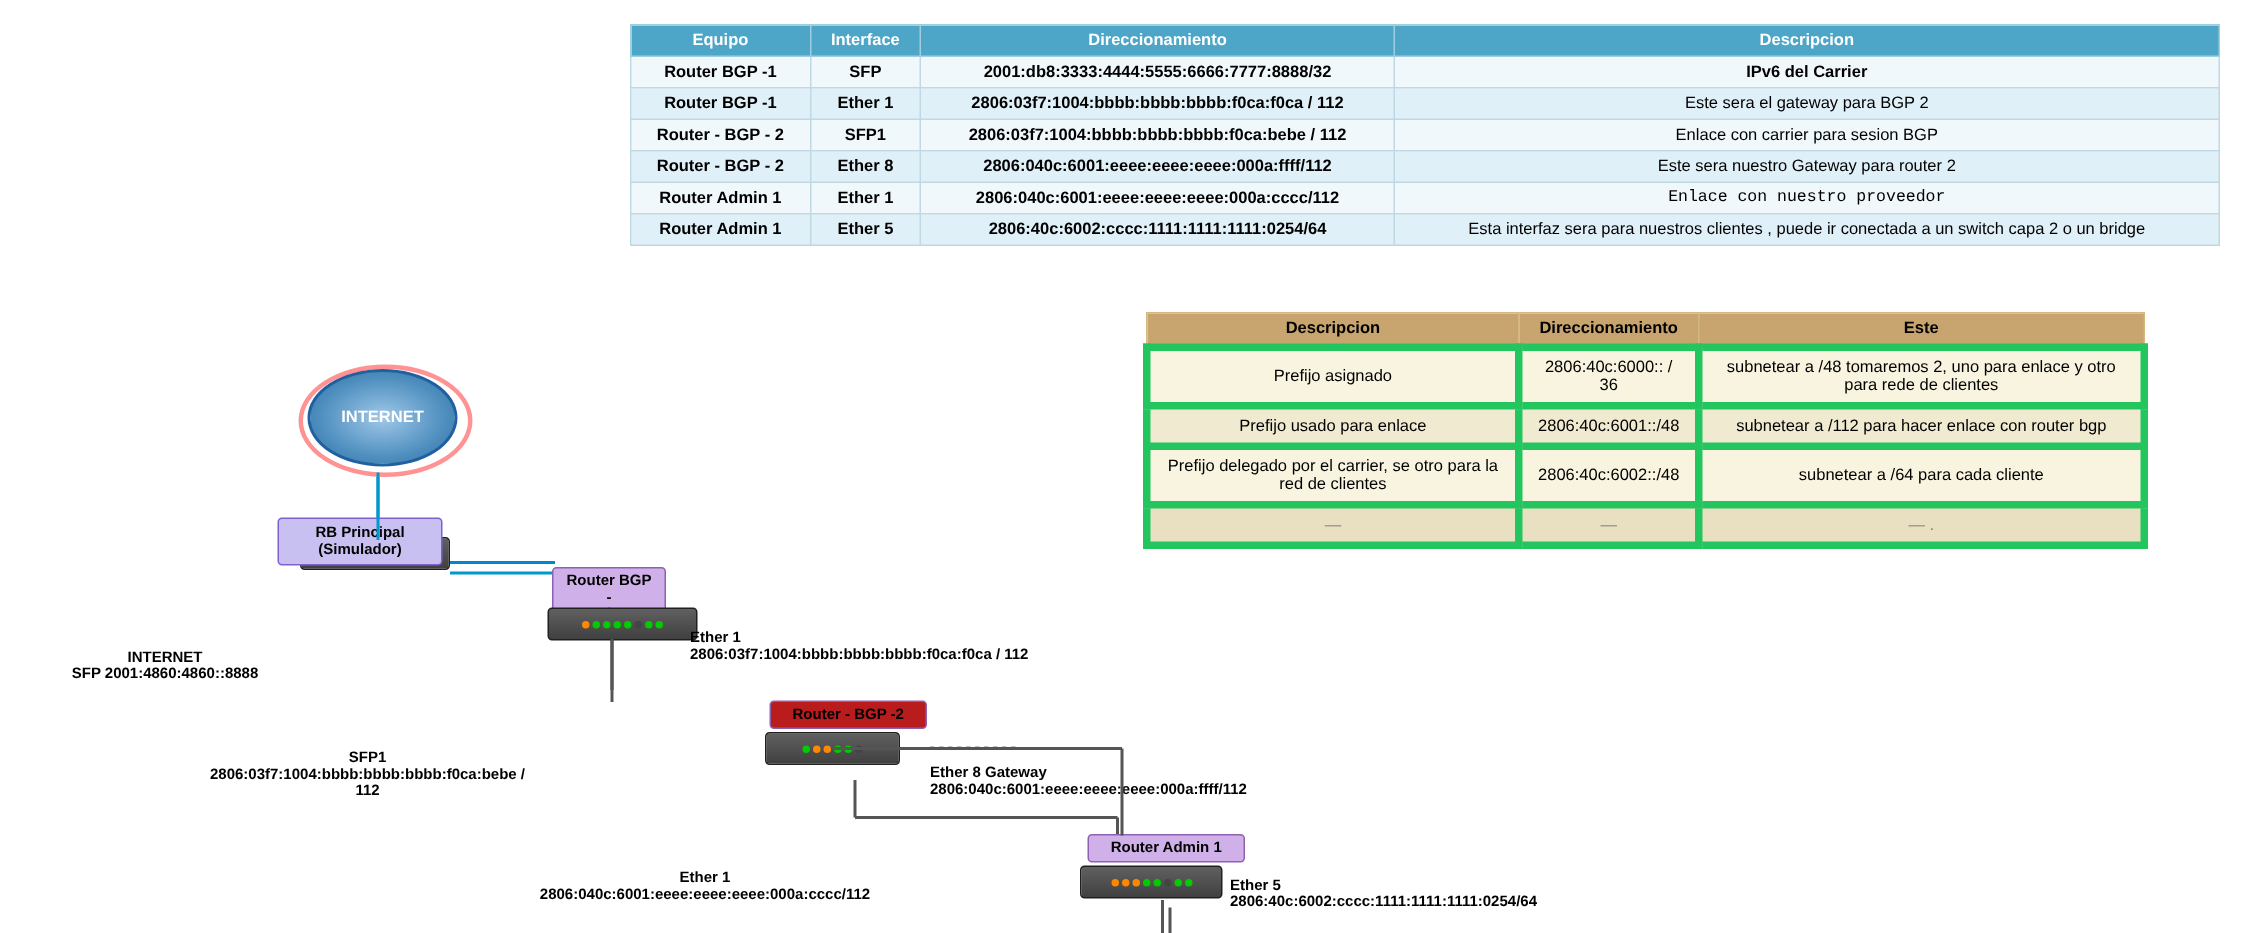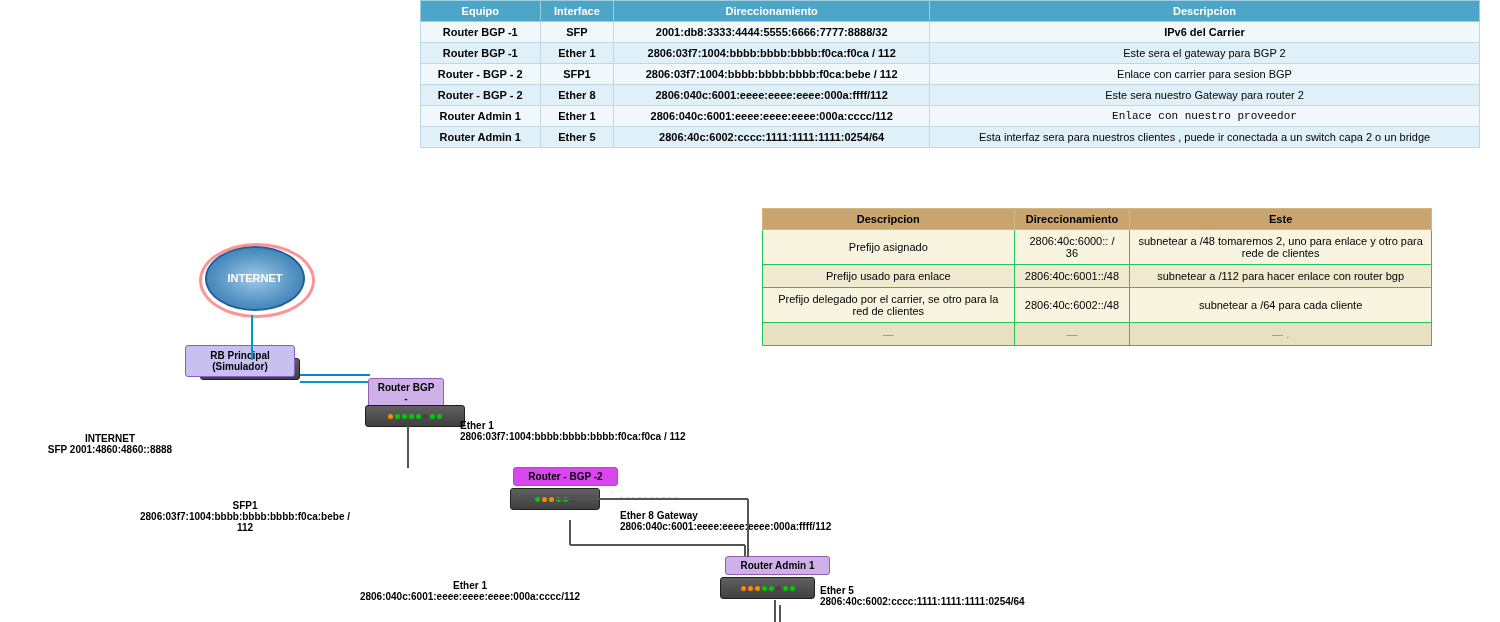--- a/index.html
+++ b/index.html
@@ -8,21 +8,21 @@
       font-size: 11px;
       background: #fff;
       width: 1500px;
       min-height: 622px;
       overflow: hidden;
     }
 
     
     .top-table-wrapper {
       position: absolute;
-      top: 0;
+      top: 16px;
       left: 420px;
       width: 1060px;
     }
     .top-table {
       width: 100%;
       border-collapse: collapse;
     }
     .top-table th {
       background: #4da6c8;
       color: #fff;
@@ -57,21 +57,21 @@
       background: #c8a46e;
       color: #000;
       font-weight: bold;
       padding: 4px 8px;
       border: 1px solid #d4b882;
       text-align: center;
       font-size: 11px;
     }
     .bottom-table td {
       padding: 5px 8px;
-      border: 1px solid #22c55e;
+      border: 5px solid #22c55e;
       text-align: center;
       font-size: 11px;
       background: #f8f4e0;
     }
     .bottom-table tr:nth-child(even) td { background: #f0ead0; }
     .bottom-table tr.last-row td { background: #e8e0c0; color: #888; }
 
     
     .diagram {
       position: absolute;
@@ -189,21 +189,21 @@
       background: #d0b0e8;
       border: 1.5px solid #9060b0;
       border-radius: 3px;
       padding: 3px 8px;
       font-size: 10px;
       font-weight: bold;
       text-align: center;
     }
     .router-bgp2-box {
       position: absolute;
-      background: #d946ef;
+      background: #b91c1c;
       border: 1.5px solid #9060b0;
       border-radius: 3px;
       padding: 3px 5px;
       font-size: 10px;
       font-weight: bold;
       text-align: center;
     }
 
     
     .rb-principal-box {

